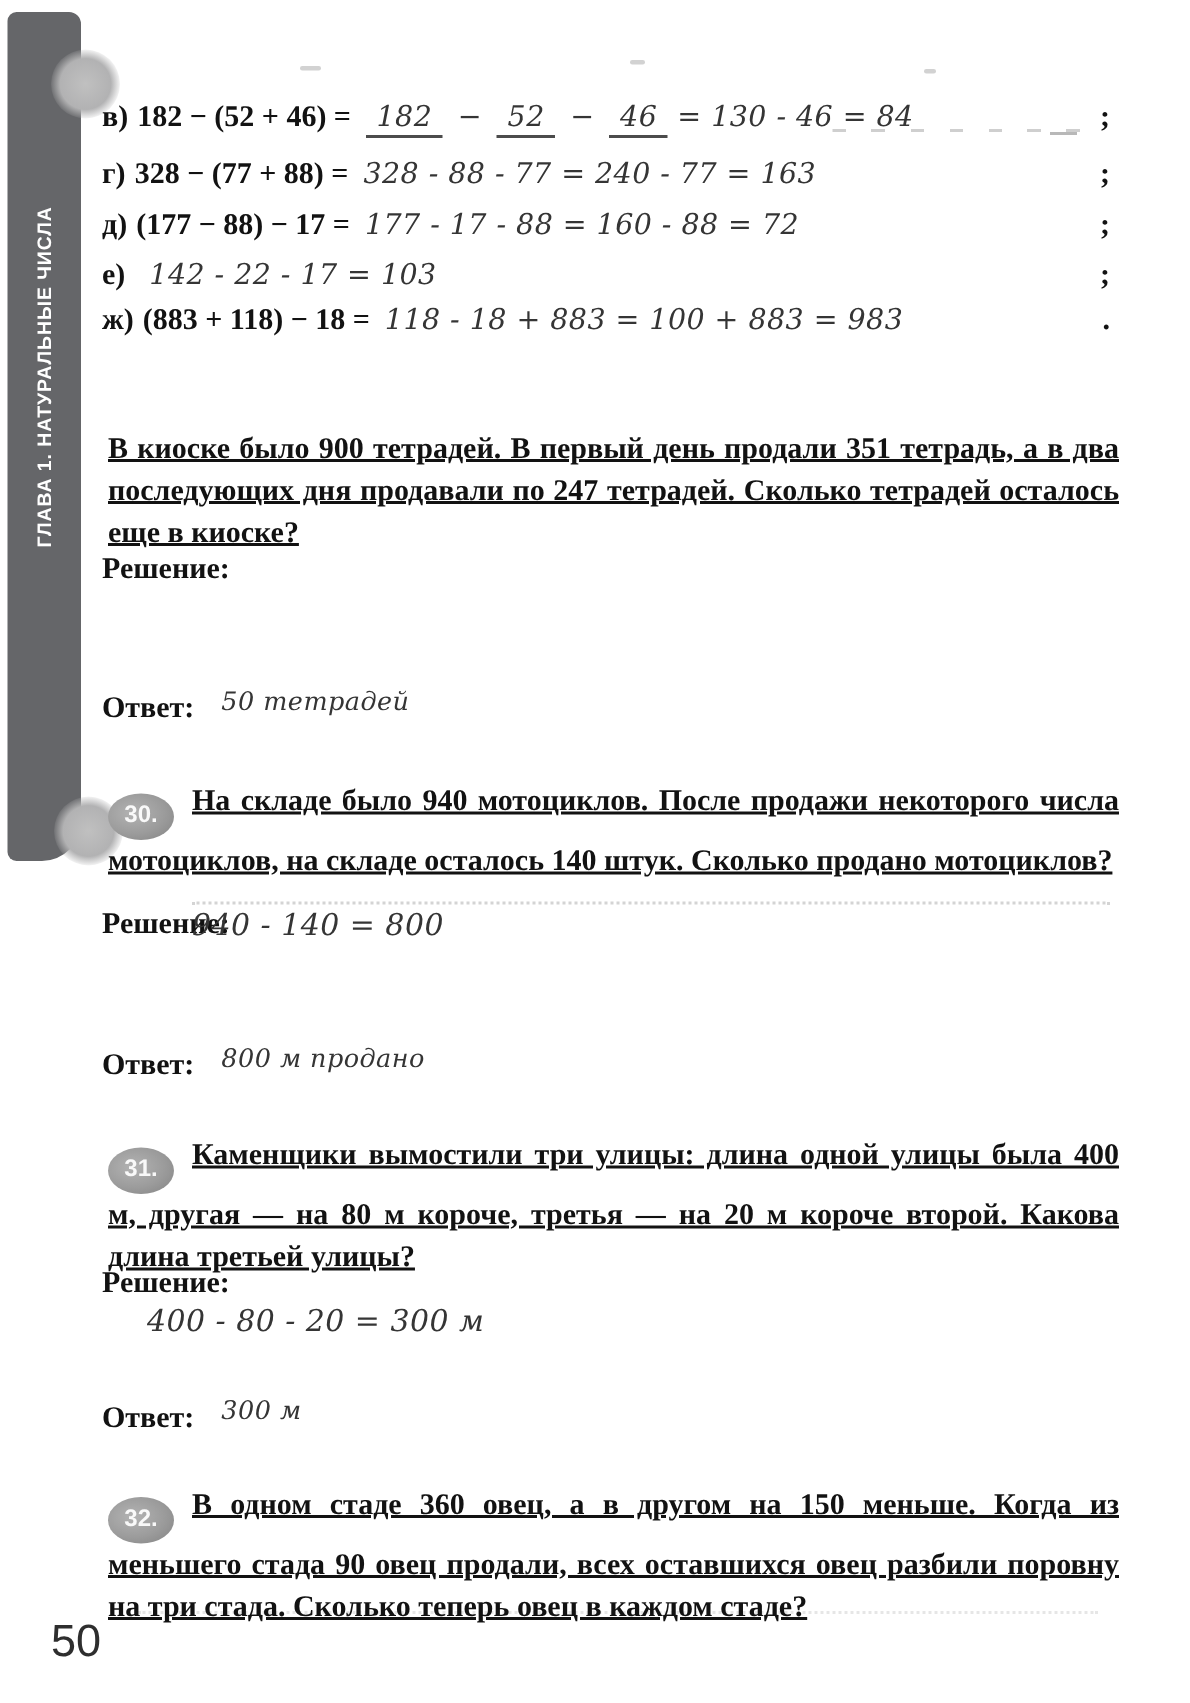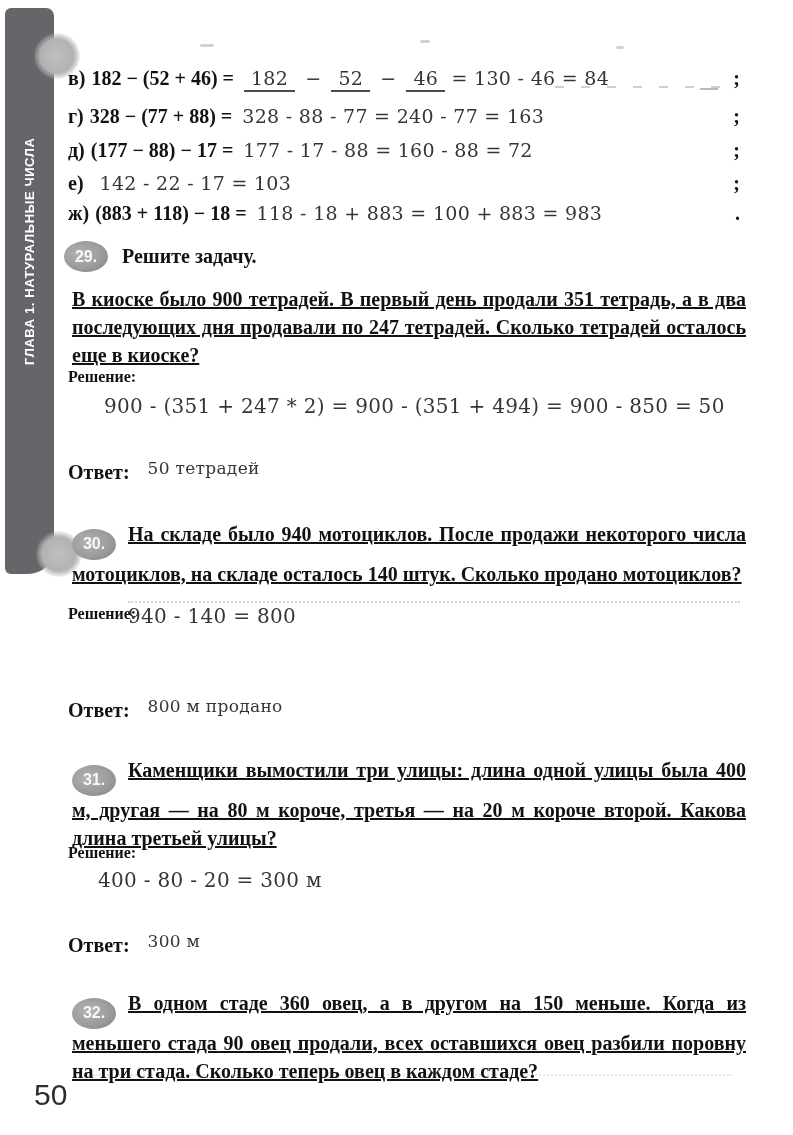--- a/index.html
+++ b/index.html
@@ -30,20 +30,21 @@
   .page-number {
     position:absolute; left:34px; top:1078px;
     font-family:"Liberation Sans", sans-serif; font-size:30px; color:#2e2e2e;
   }
 
   
   .printed { font-weight:700; color:#121212; }
   .hand {
     font-family:"DejaVu Serif", serif; font-weight:400; color:#353535;
     letter-spacing:0.3px;
+    font-style:italic;
   }
 
   
   .ex-row {
     position:absolute; left:68px; width:672px;
     display:flex; align-items:baseline; font-size:20px; line-height:30px;
   }
   .ex-label { margin-right:6px; }
   .ex-hand { margin-left:10px; font-size:19px; white-space:nowrap; }
   .ex-end { margin-left:auto; }
@@ -61,21 +62,21 @@
     color:rgba(255,255,255,0.92);
     font-family:"Liberation Sans", sans-serif; font-weight:700; font-size:16px;
     display:inline-flex; align-items:center; justify-content:center;
     filter:blur(0.45px);
   }
   .badge-inline { vertical-align:-8px; margin-right:12px; }
   .prob-text {
     position:absolute; left:68px; width:674px; margin:4px;
     font-size:20px; line-height:28px; text-align:justify; font-weight:700; color:#121212;text-decoration:underline;
   }
-  .sec-label { position:absolute; left:68px; font-size:16px; }
+  .sec-label { position:absolute; left:68px; font-size:20px; }
   .formula { position:absolute; font-size:20px; white-space:nowrap; }
   .answer-row {
     position:absolute; left:68px; display:flex; align-items:baseline; gap:18px;
     font-size:20px;
   }
   .answer-val { transform:translateY(-5px); font-size:17px; }
 
   
   .artifact { position:absolute; pointer-events:none; }
   .art-speck { height:3px; background:#d2d2d2; border-radius:2px; }
@@ -135,27 +136,22 @@
     <span class="printed ex-end">;</span>
   </div>
 
   <div class="ex-row" style="top:198px">
     <span class="printed ex-label">ж)</span>
     <span class="printed">(883 + 118) − 18 =</span>
     <span class="hand ex-hand">118 - 18 + 883 = 100 + 883 = 983</span>
     <span class="printed ex-end">.</span>
   </div>
 
-  <div class="prob-head" style="top:241px">
-    <span class="badge">29.</span>
-    <span class="printed">Решите задачу.</span>
-  </div>
   <p class="prob-text" style="top:281px">В киоске было 900 тетрадей. В первый день продали 351 тетрадь, а в два последующих дня продавали по 247 тетрадей. Сколько тетрадей осталось еще в киоске?</p>
   <div class="sec-label printed" style="top:368px">Решение:</div>
-  <div class="formula hand" style="top:394px;left:104px">900 - (351 + 247 * 2) = 900 - (351 + 494) = 900 - 850 = 50</div>
   <div class="answer-row" style="top:461px">
     <span class="printed">Ответ:</span>
     <span class="hand answer-val">50 тетрадей</span>
   </div>
 
   <p class="prob-text" style="top:516px"><span class="badge badge-inline">30.</span><span>На складе было 940 мотоциклов. После продажи некоторого числа мотоциклов, на складе осталось 140 штук. Сколько продано мотоциклов?</span></p>
   <div class="sec-label printed" style="top:605px">Решение:</div>
   <div class="formula hand" style="top:604px;left:128px">940 - 140 = 800</div>
   <div class="answer-row" style="top:699px">
     <span class="printed">Ответ:</span>

